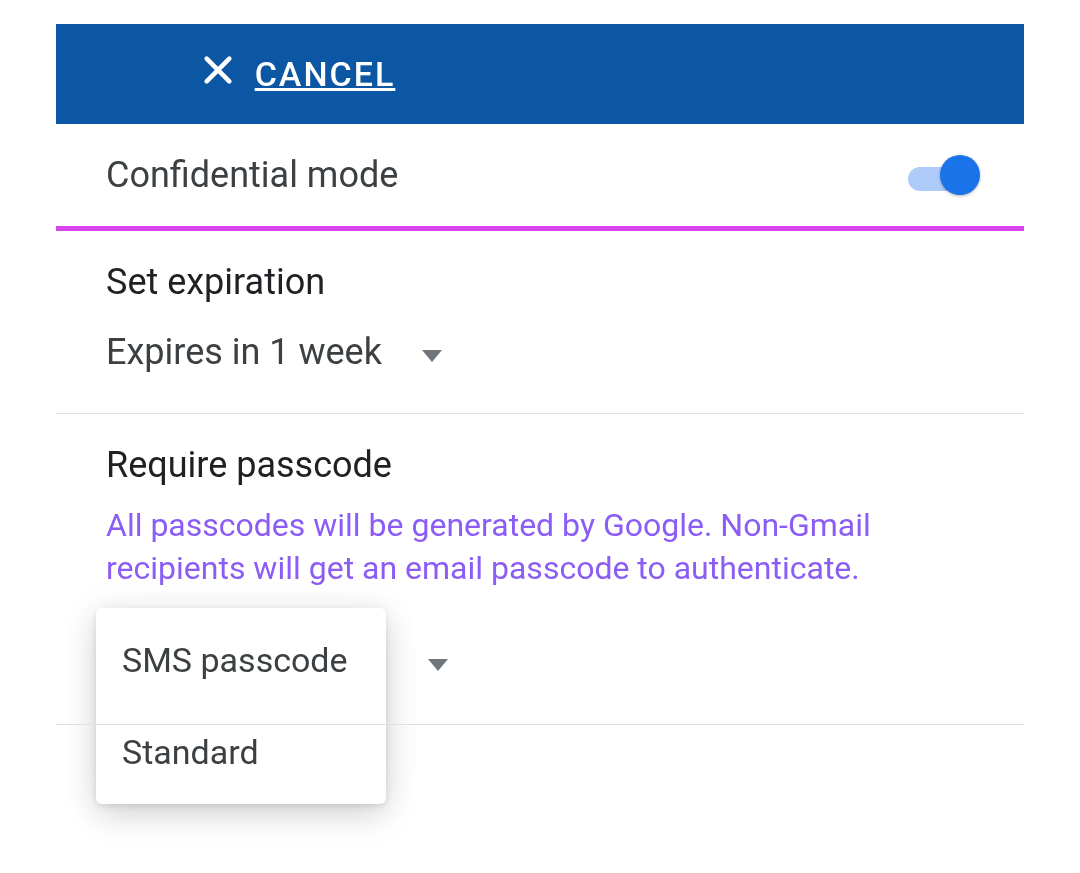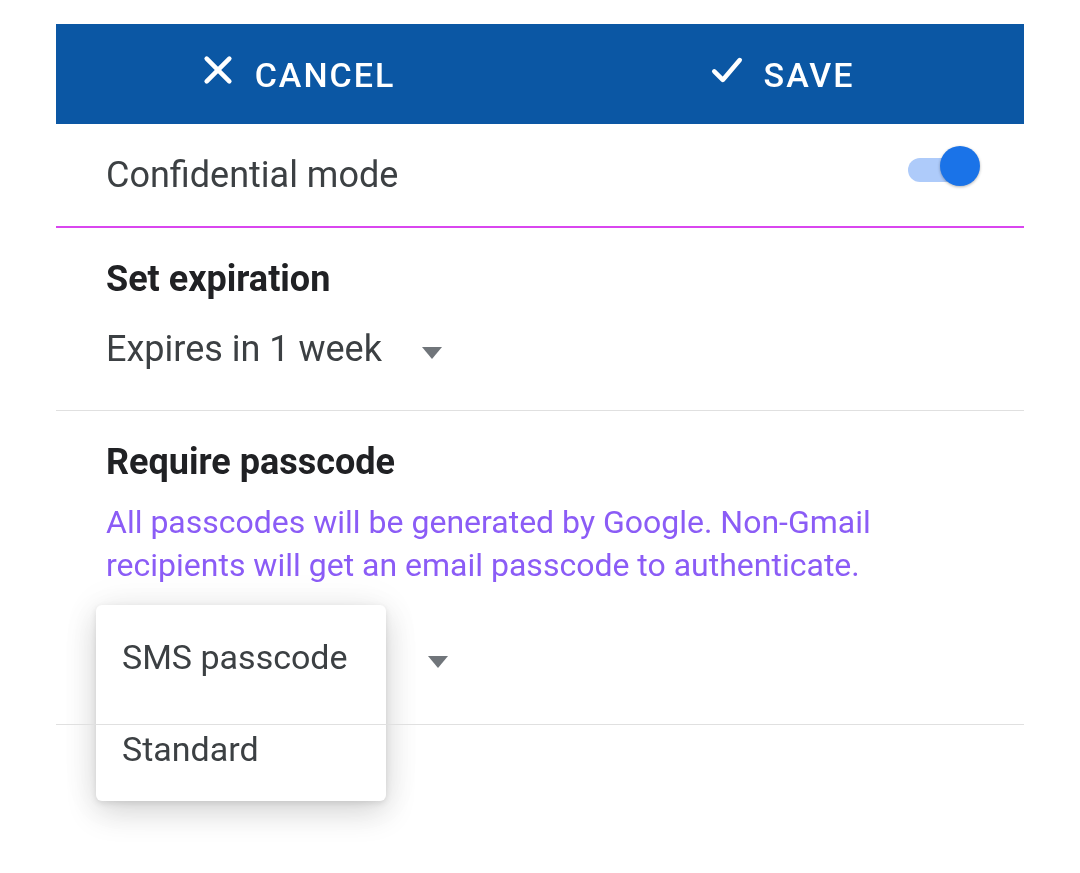--- a/index.html
+++ b/index.html
@@ -9,46 +9,47 @@
     .topbar {
       width: 100%;
       height: 100px;
       background: #0b57a4;
       display: flex;
       align-items: center;
     }
     .topbar-half {
       width: 50%;
       display: flex;
-      align-items: flex-end;
+      align-items: center;
       justify-content: center;
       gap: 20px;
       color: #ffffff;
       font-size: 34px;
       font-weight: 500;
       letter-spacing: 2px;
       cursor: pointer;
       user-select: none;
+      text-decoration: underline;
     }
     .topbar-half svg { width: 34px; height: 34px; stroke: #ffffff; stroke-width: 3.2; fill: none; stroke-linecap: round; stroke-linejoin: round; }
 
     .row {
       display: flex;
-      align-items: flex-start;
+      align-items: center;
       padding: 30px 50px;
-      border-bottom: 2px solid #d946ef;
+      border-bottom: 5px solid #d946ef;
     }
     .row-title {
       font-size: 36px;
       color: #3c4043;
     }
     .row-title.light { font-weight: 400; }
     .section-heading {
       font-size: 36px;
-      font-weight: 700;
+      font-weight: 400;
       color: #202124;
     }
 
     .toggle {
       margin-left: auto;
       width: 66px;
       height: 24px;
       position: relative;
       cursor: pointer;
     }
@@ -120,28 +121,20 @@
   <div class="topbar">
     <div class="topbar-half">
       <span>
         <svg viewBox="0 0 24 24">
             <line x1="4" y1="4" x2="20" y2="20"></line>
             <line x1="20" y1="4" x2="4" y2="20"></line>
           </svg>
       </span>
       <span>CANCEL</span>
     </div>
-    <div class="topbar-half">
-      <span>
-        <svg viewBox="0 0 24 24">
-            <polyline points="3,13 9,19 21,5"></polyline>
-          </svg>
-      </span>
-      <span>SAVE</span>
-    </div>
   </div>
 
   <div class="row">
     <div class="row-title light">Confidential mode</div>
     <div class="toggle">
       <div class="toggle-track"></div>
       <div class="toggle-knob"></div>
     </div>
   </div>
 

